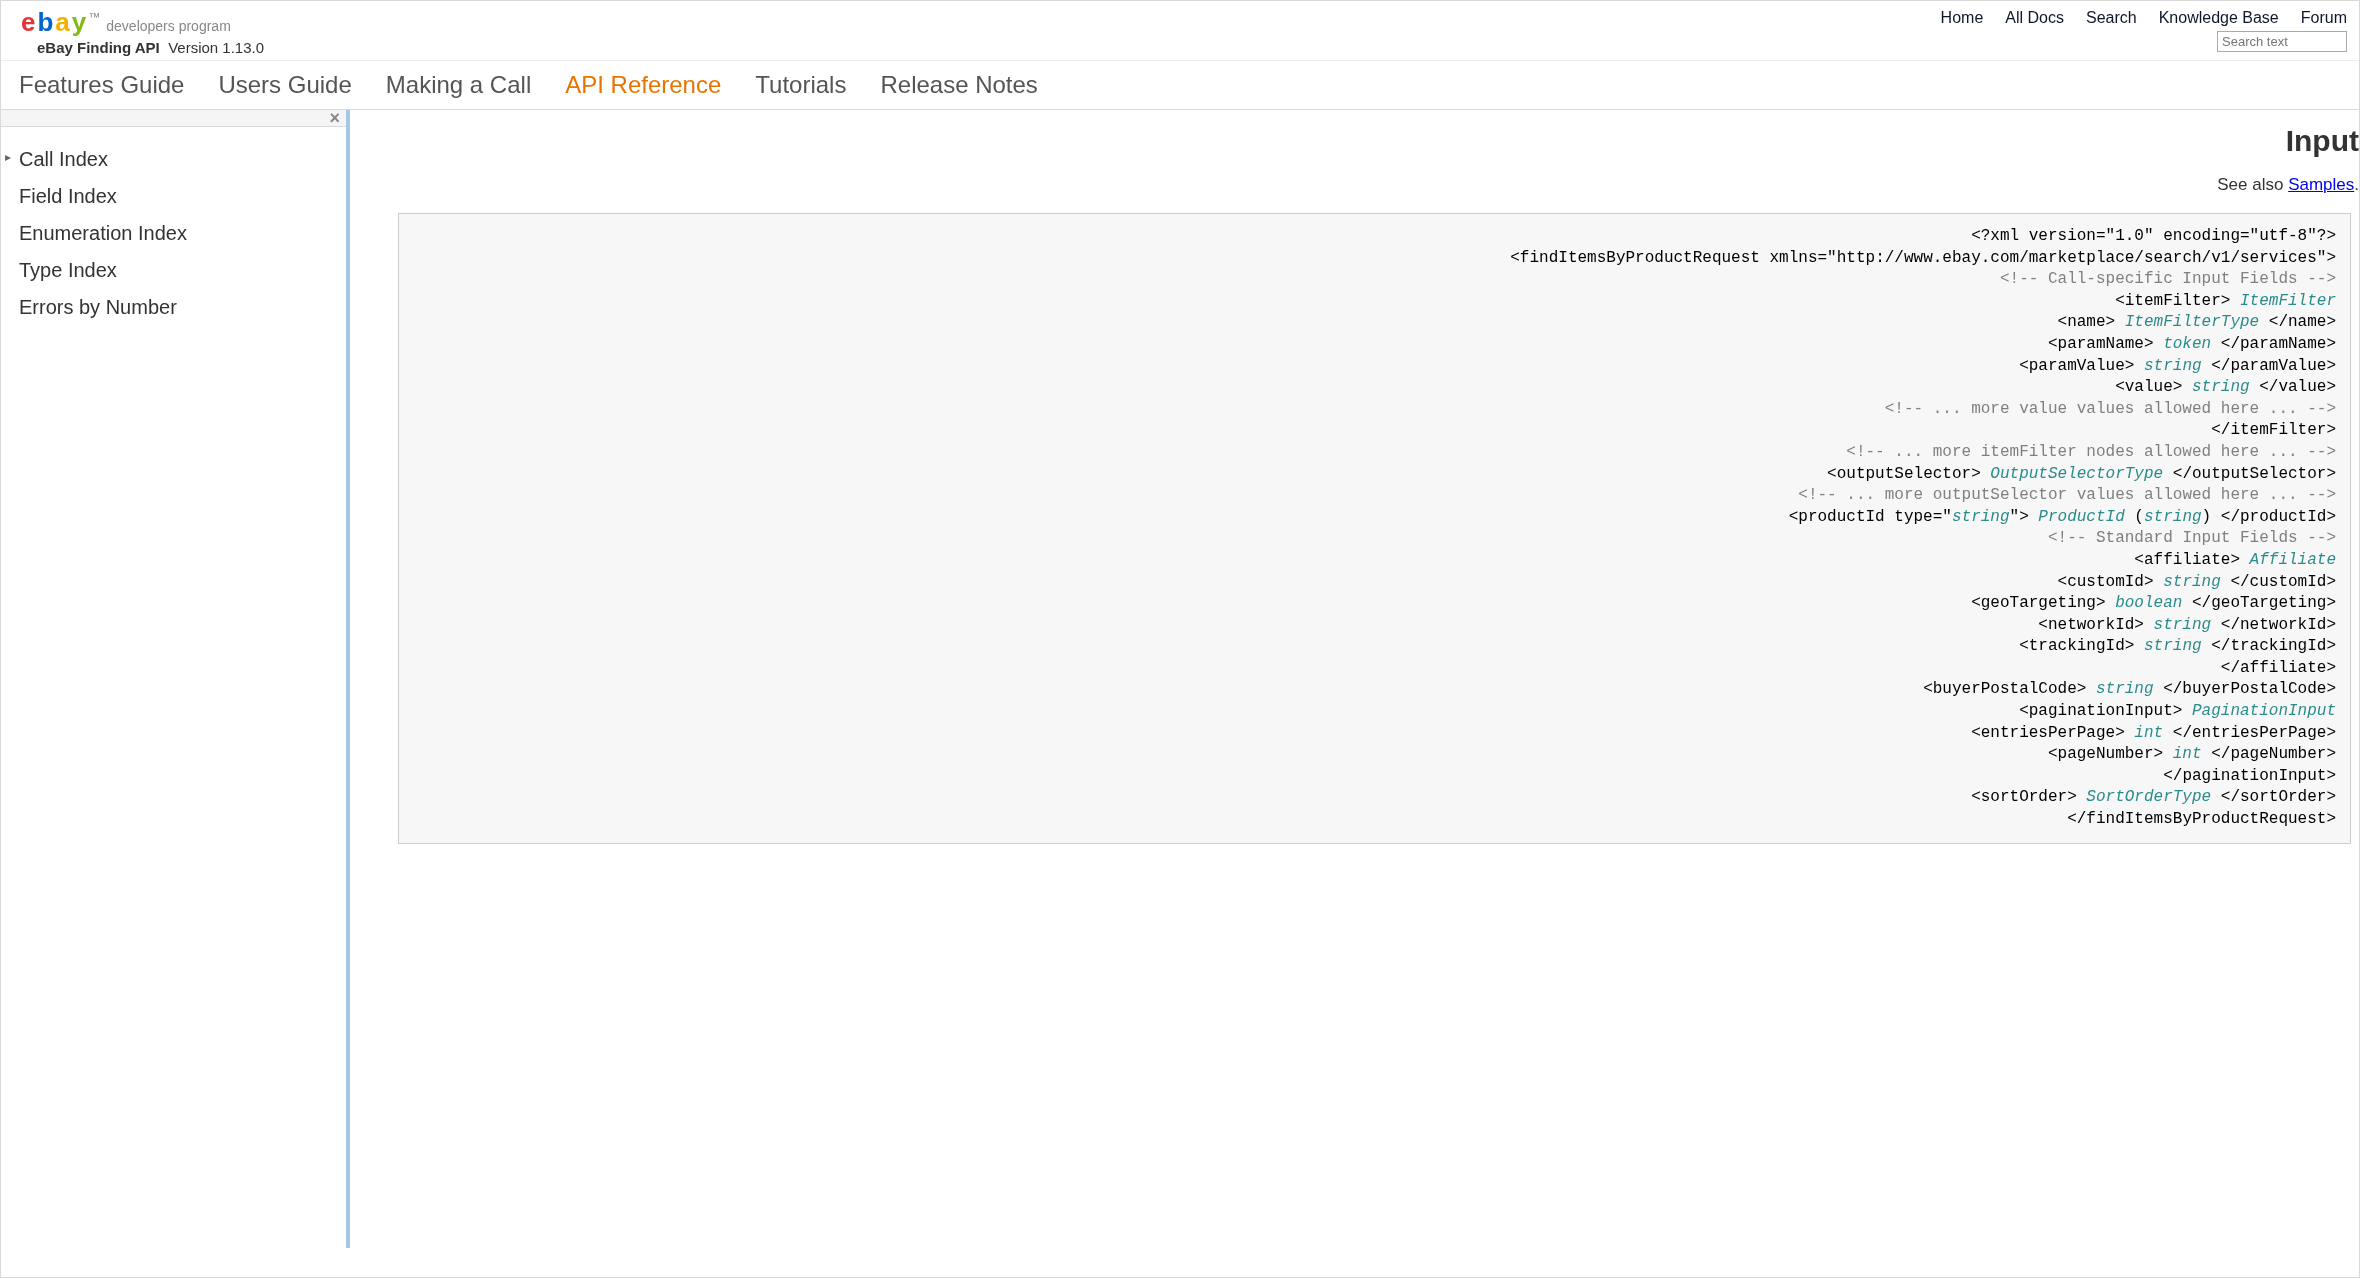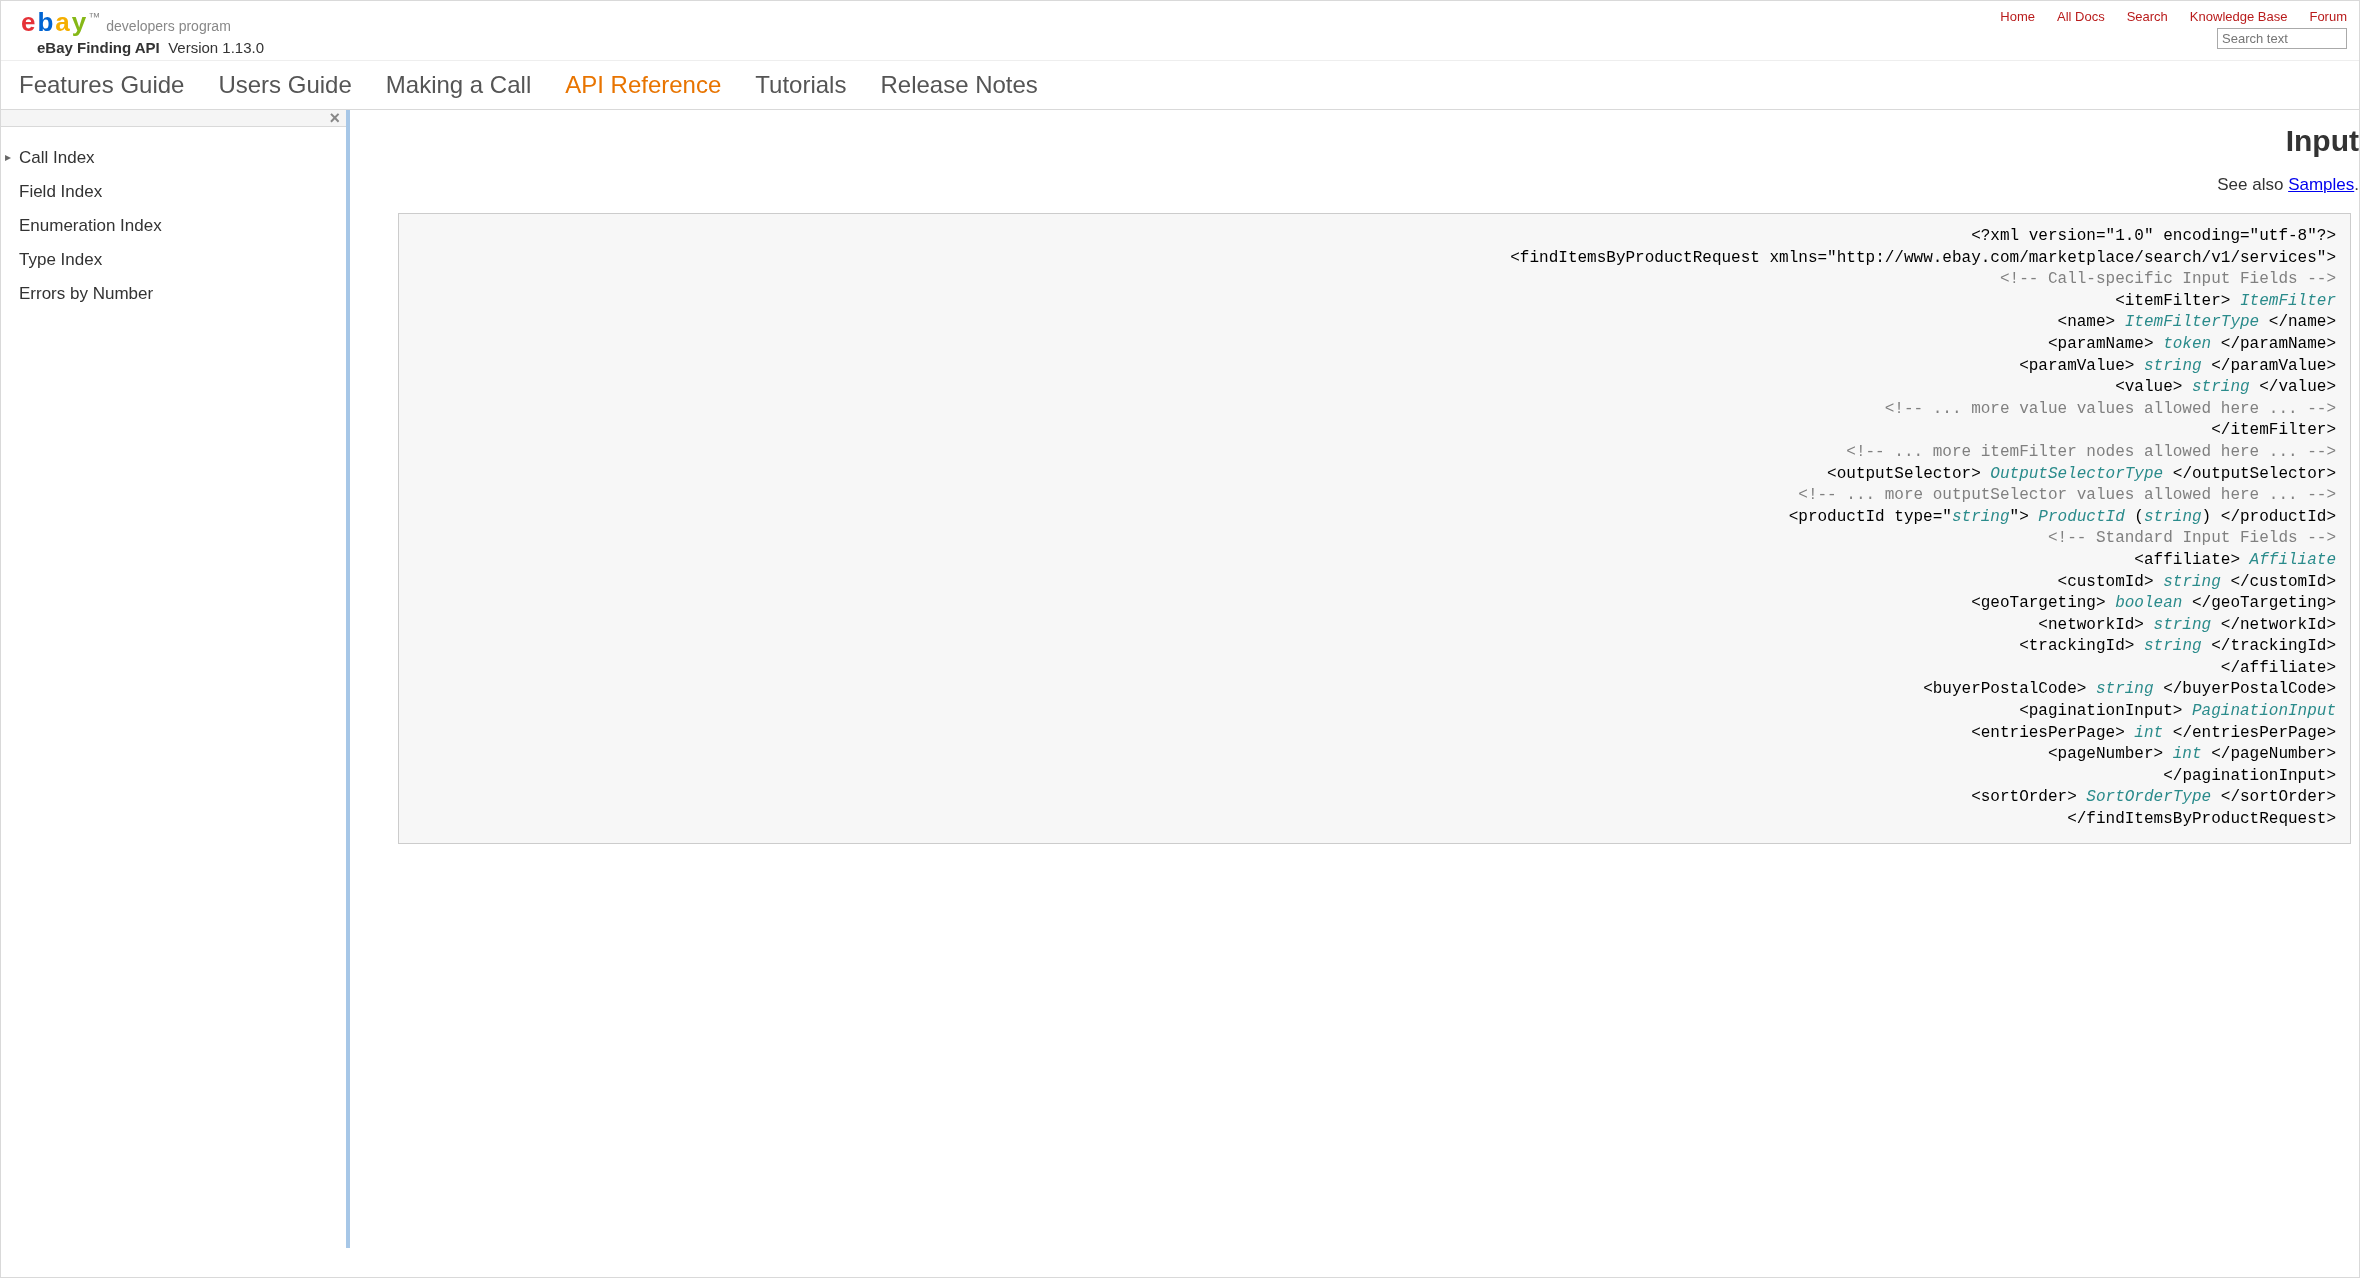--- a/index.html
+++ b/index.html
@@ -22,33 +22,33 @@
   .logo-row{display:flex;align-items:flex-end;gap:2px;font-size:26px;font-weight:bold;line-height:1;}
   .logo-e{color:#e53238;}
   .logo-b{color:#0064d2;}
   .logo-a{color:#f5af02;}
   .logo-y{color:#86b817;}
   .logo-trade{color:#888;font-size:12px;font-weight:normal;position:relative;top:-12px;}
   .logo-sub{color:#888;font-size:14px;font-weight:normal;margin-left:4px;position:relative;top:-2px;}
   .api-version{margin-top:4px;font-size:15px;}
   .api-version b{font-weight:bold;margin-left:16px;}
   .top-right{display:flex;flex-direction:column;align-items:flex-end;gap:4px;}
-  .top-links{display:flex;gap:22px;font-size:13px;color:#b91c1c;}
+  .top-links{display:flex;gap:22px;font-size:16px;color:#0f172a;}
   .top-links span{cursor:pointer;}
   .search-box{width:120px;font-size:13px;padding:2px 4px;border:1px solid #aaa;color:#ef4444;}
   
   .nav-tabs{display:flex;gap:34px;padding:10px 18px;font-size:24px;color:#555;border-bottom:1px solid var(--border);align-items:flex-end;}
   .nav-tabs span{cursor:pointer;}
   .nav-tabs .active{color:var(--orange);}
   
   .body-split{display:flex;height:calc(100vh - 140px);}
   .sidebar{width:345px;flex:none;background:#fff;position:relative;border-right:4px solid #a7c7e7;}
   .sidebar-header{height:16px;background:var(--sidebar-bg);border-bottom:1px solid var(--border);position:relative;}
   .close-x{position:absolute;right:6px;top:-2px;color:#888;font-size:18px;font-weight:bold;cursor:pointer;font-family:Arial;}
-  .sidebar ul{list-style:none;margin:0;padding:14px 4px;font-size:17px;}
+  .sidebar ul{list-style:none;margin:0;padding:14px 4px;font-size:20px;}
   .sidebar li{padding:7px 6px 7px 14px;cursor:pointer;position:relative;}
   .sidebar li.caret::before{content:"▸";position:absolute;left:0;color:#666;font-size:12px;top:9px;}
   
   .main{flex:1;overflow:auto;padding:6px 0 18px 48px;text-align:right;}
   .main h1{font-size:30px;font-weight:bold;margin:8px 0 12px;}
   .body-text{font-size:17px;line-height:1.4;margin:0 0 14px;}
   .body-text em{font-style:italic;}
   .seealso{font-size:17px;margin-bottom:18px;}
   .seealso a{color:var(--link);text-decoration:underline;}
   

